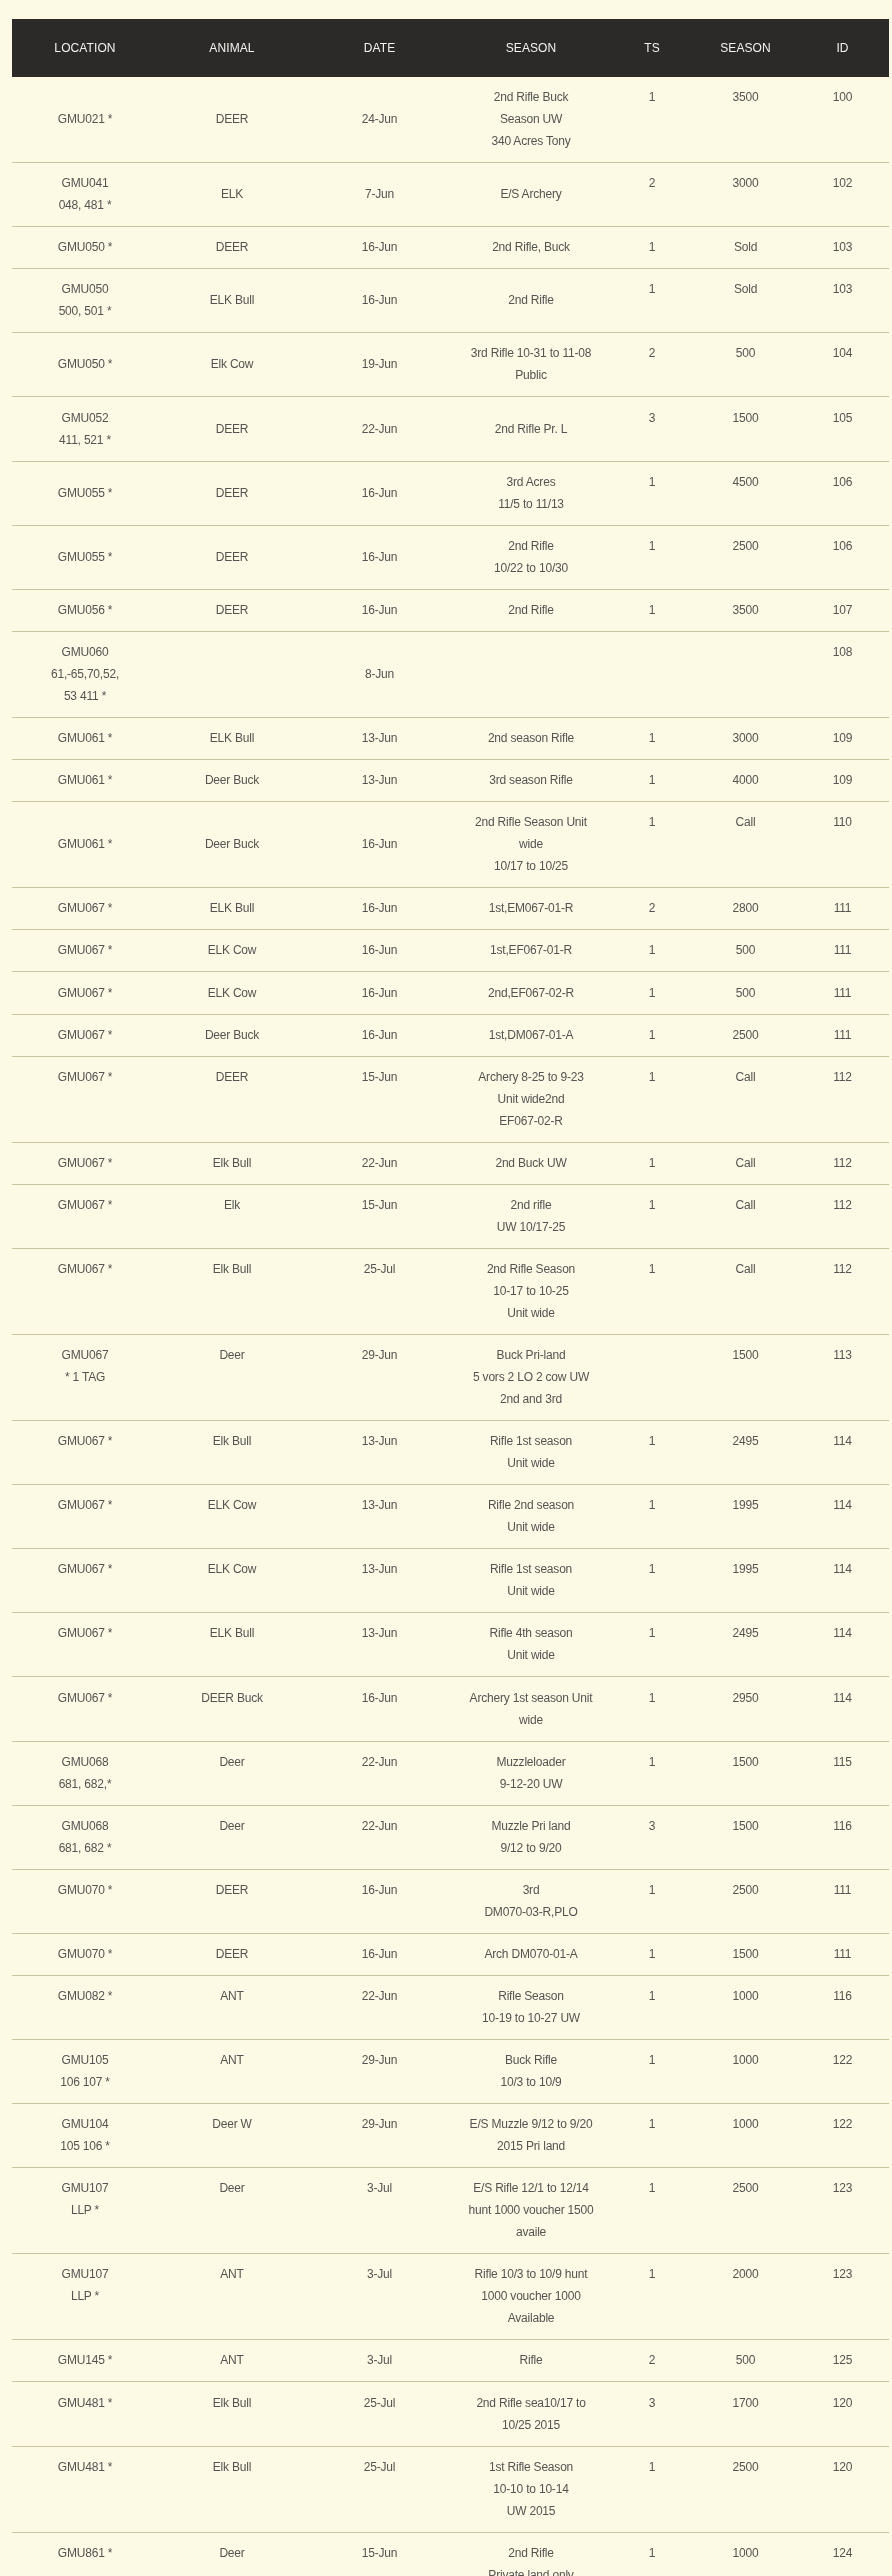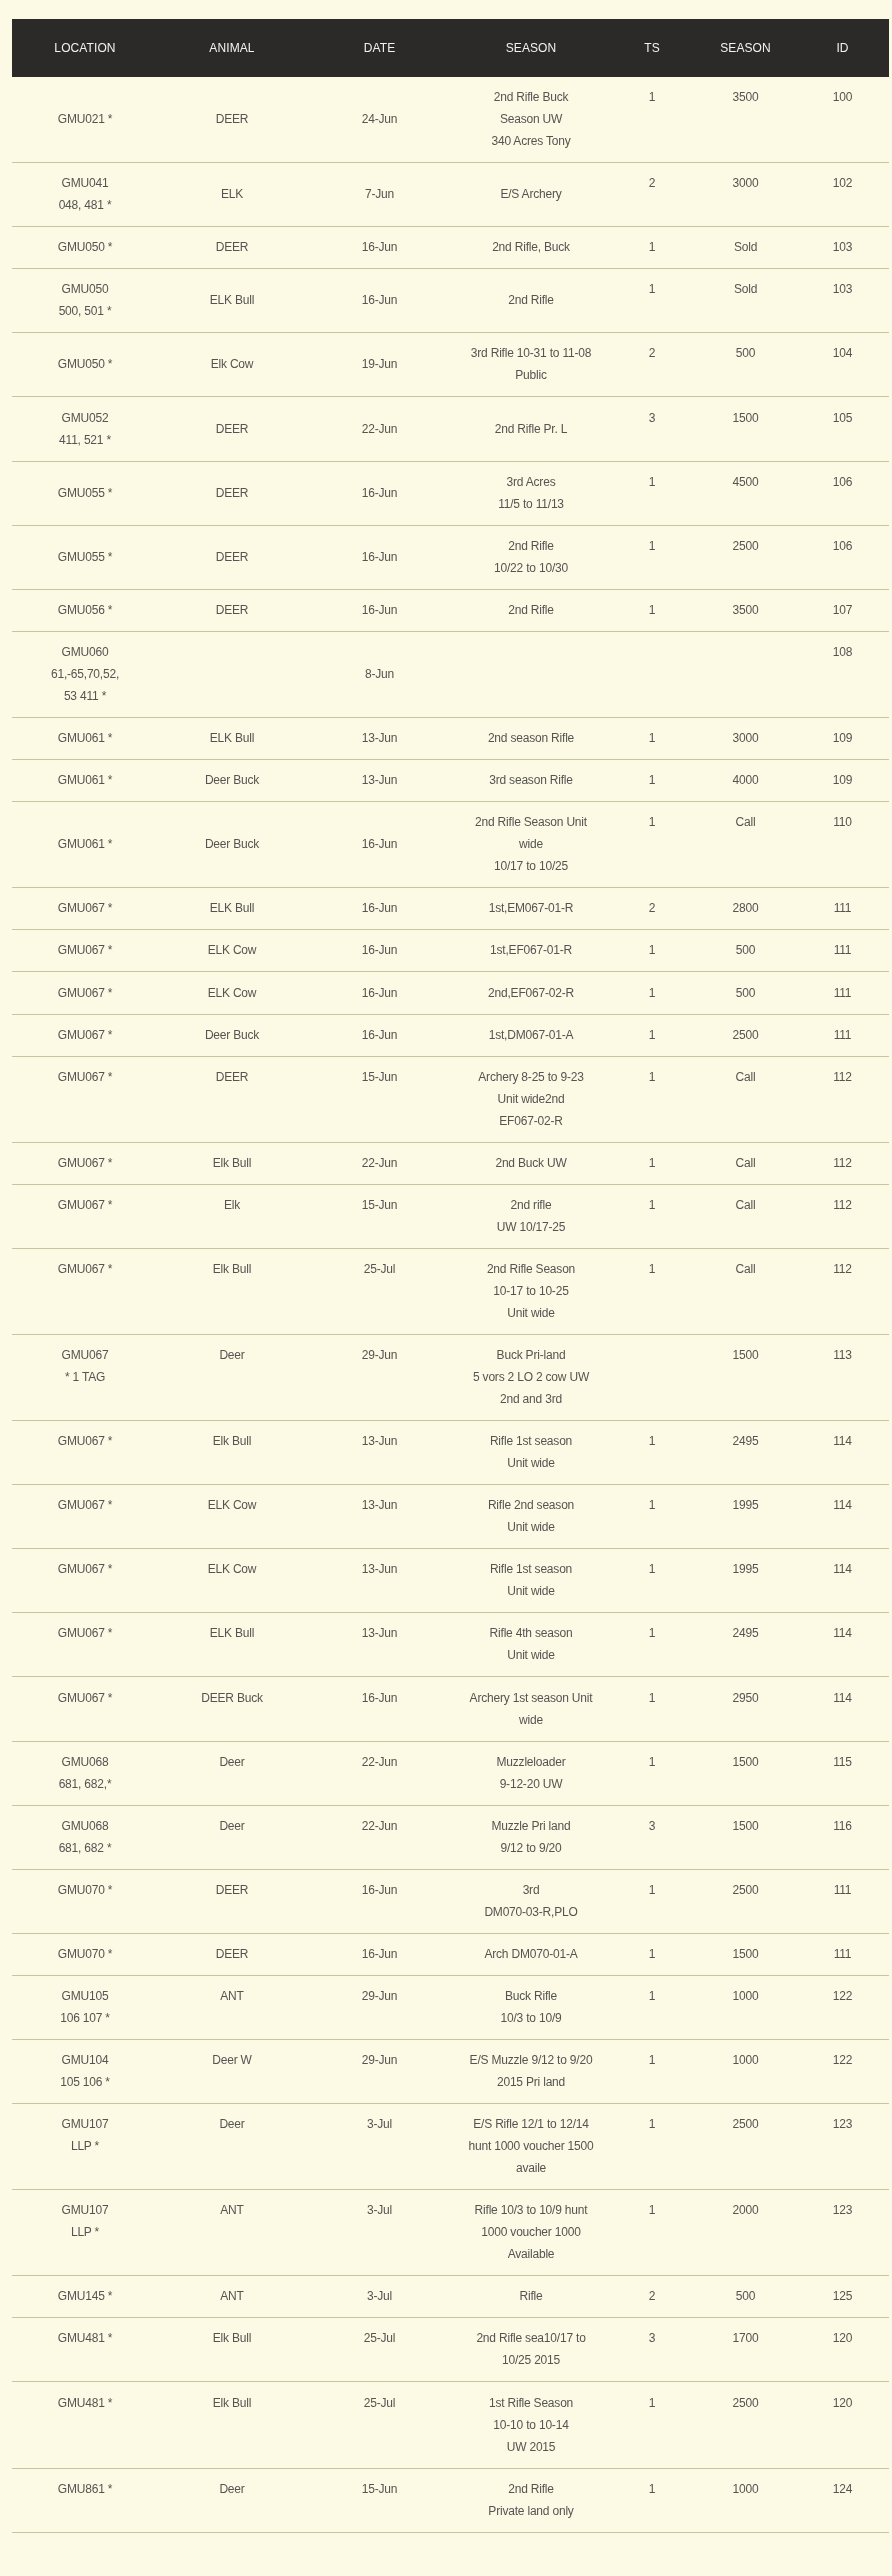--- a/index.html
+++ b/index.html
@@ -501,20 +501,34 @@
           <td class="c-date">16-Jun</td>
           <td class="c-season">
             <span class="cell-line">Arch DM070-01-A</span>
           </td>
           <td class="c-ts">1</td>
           <td class="c-price">1500</td>
           <td class="c-id">111</td>
         </tr>
         <tr class="top">
           <td class="c-loc">
+            <span class="cell-line">GMU082 *</span>
+          </td>
+          <td class="c-animal">ANT</td>
+          <td class="c-date">22-Jun</td>
+          <td class="c-season">
+            <span class="cell-line">Rifle Season</span>
+            <span class="cell-line">10-19 to 10-27 UW</span>
+          </td>
+          <td class="c-ts">1</td>
+          <td class="c-price">1000</td>
+          <td class="c-id">116</td>
+        </tr>
+        <tr class="top">
+          <td class="c-loc">
             <span class="cell-line">GMU105</span>
             <span class="cell-line">106 107 *</span>
           </td>
           <td class="c-animal">ANT</td>
           <td class="c-date">29-Jun</td>
           <td class="c-season">
             <span class="cell-line">Buck Rifle</span>
             <span class="cell-line">10/3 to 10/9</span>
           </td>
           <td class="c-ts">1</td>

